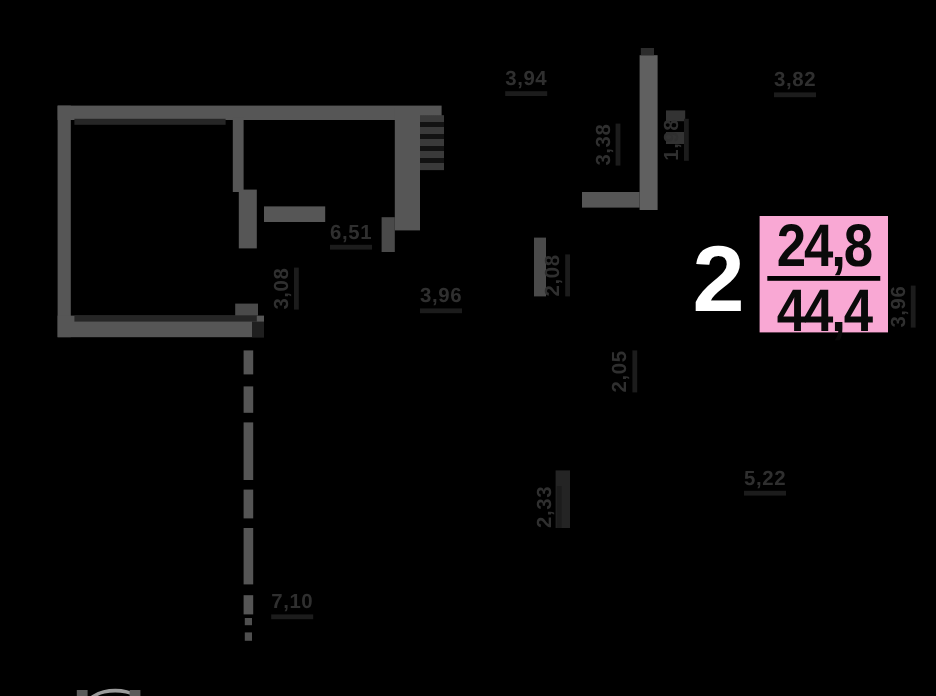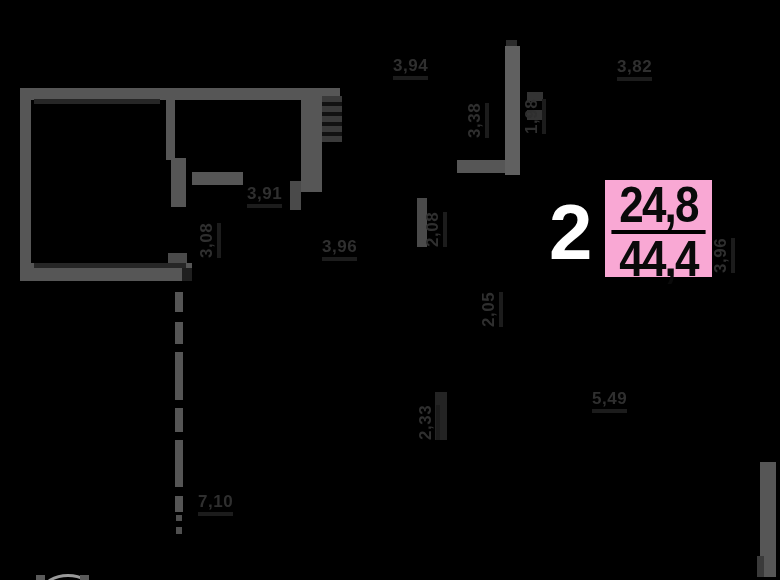--- a/index.html
+++ b/index.html
@@ -1,21 +1,21 @@
 <!DOCTYPE html>
 <html><head>
 <meta charset="utf-8">
 <style>
   html,body{margin:0;padding:0;}
   body{
     width:780px;height:580px;overflow:hidden;position:relative;
     background:#000;
     font-family:"Liberation Sans", sans-serif;
   }
-  .plan{position:absolute;inset:0;}
+  .plan{position:absolute;inset:0;margin-left:28px;}
   .wall{position:absolute;background:#565656;}
   .wall.lite{background:#606060;}
   .wall.mid{background:#4a4a4a;}
   .detail{position:absolute;background:#262626;}
   .dash{position:absolute;background:#555;width:8px;left:175px;}
   .tick{position:absolute;background:#4f4f4f;width:6px;left:176px;}
   .hatch{
     position:absolute;
     background:repeating-linear-gradient(180deg,#3a3a3a 0 6px,#121212 6px 10px);
   }
@@ -82,23 +82,23 @@
   <div class="dash" style="top:322px;height:22px;"></div>
   <div class="dash" style="top:352px;height:48px;"></div>
   <div class="dash" style="top:408px;height:24px;"></div>
   <div class="dash" style="top:440px;height:47px;"></div>
   <div class="dash" style="top:496px;height:16px;"></div>
   <div class="tick" style="top:515px;height:6px;"></div>
   <div class="tick" style="top:527px;height:7px;"></div>
 
   <div class="lbl" style="left:393px;top:57px;">3,94</div>
   <div class="lbl" style="left:617px;top:58px;">3,82</div>
-  <div class="lbl" style="left:247px;top:185px;">3,91</div>
+  <div class="lbl" style="left:247px;top:185px;">6,51</div>
   <div class="lbl" style="left:322px;top:238px;">3,96</div>
-  <div class="lbl" style="left:592px;top:390px;">5,49</div>
+  <div class="lbl" style="left:592px;top:390px;">5,22</div>
   <div class="lbl" style="left:198px;top:493px;">7,10</div>
 
   <div class="lbl v" style="left:198px;top:258px;">3,08</div>
   <div class="lbl v" style="left:466px;top:138px;">3,38</div>
   <div class="lbl v" style="left:523px;top:134px;">1,98</div>
   <div class="lbl v" style="left:424px;top:247px;">2,08</div>
   <div class="lbl v" style="left:480px;top:327px;">2,05</div>
   <div class="lbl v" style="left:417px;top:440px;">2,33</div>
   <div class="lbl v" style="left:712px;top:273px;">3,96</div>
 

